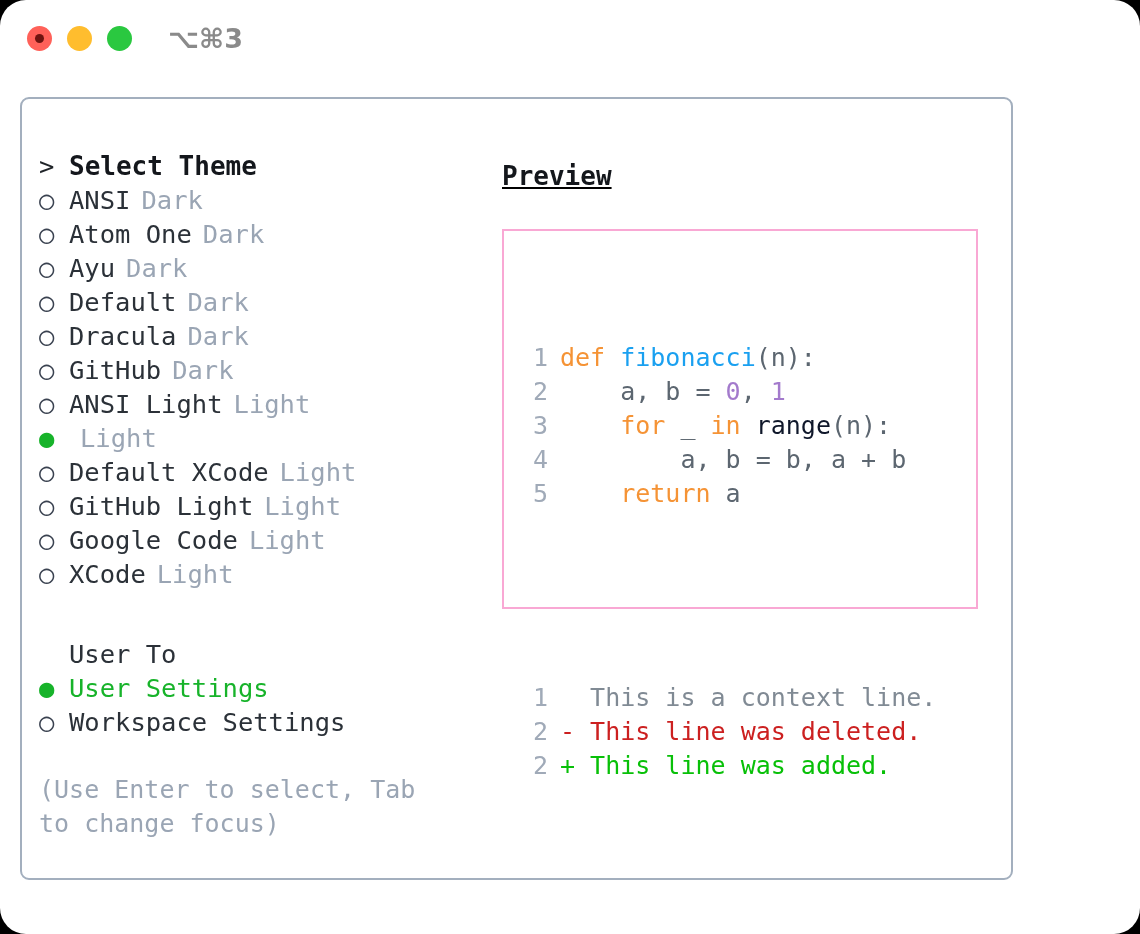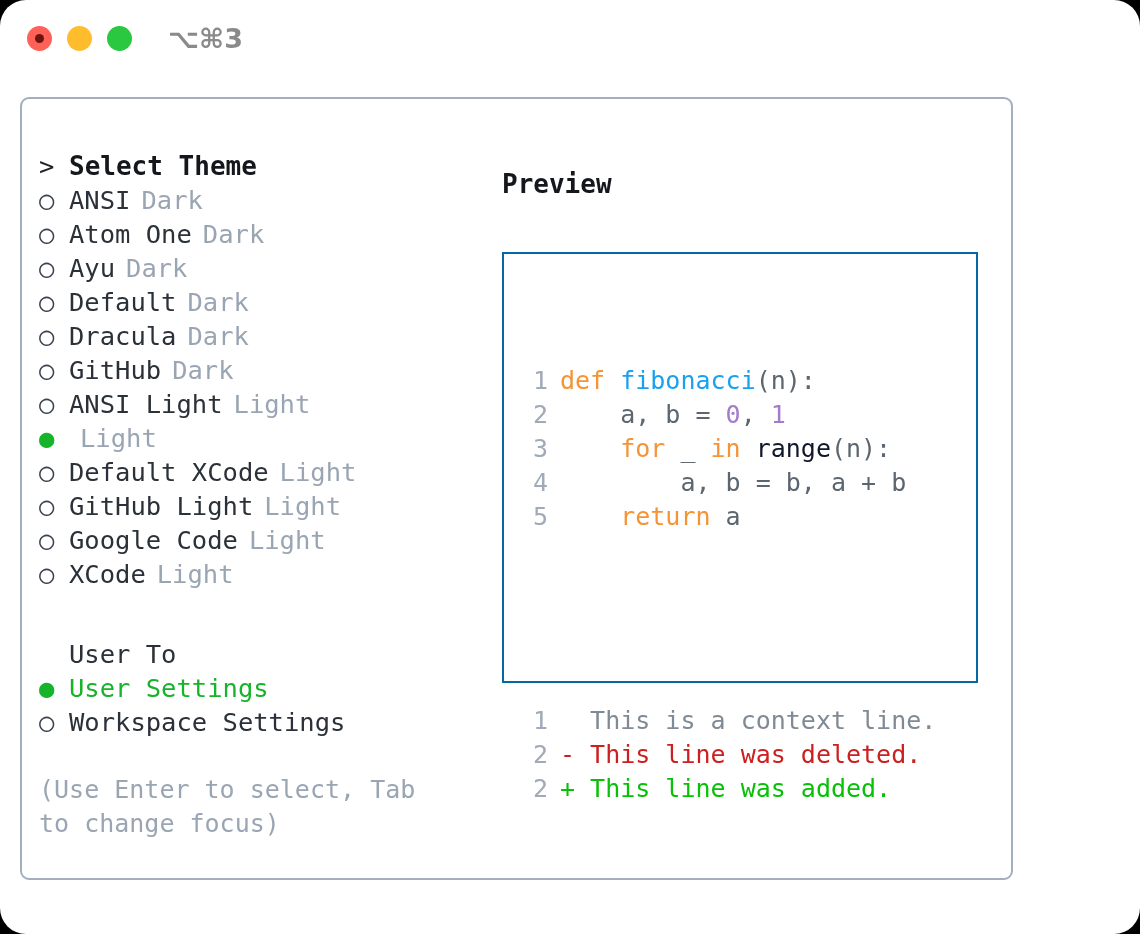--- a/index.html
+++ b/index.html
@@ -131,34 +131,35 @@
     font-size: 25px;
     line-height: 34px;
     color: #9aa5b4;
     width: 410px;
   }
 
   
   #right-col {
     position: absolute;
     left: 480px;
-    top: 68px;
+    top: 60px;
     width: 490px;
+    text-decoration: underline;
   }
   #preview-title {
     font-size: 26px;
     font-weight: bold;
     color: #14171c;
     line-height: 34px;
   }
   #preview-box {
-    margin-top: 51px;
+    margin-top: 36px;
     width: 476px;
-    height: 431px;
-    border: 2px solid #0369a1;
+    height: 380px;
+    border: 2px solid #f9a8d4;
     background: #ffffff;
     box-sizing: border-box;
     position: relative;
   }
   #code {
     position: absolute;
     left: 18px;
     top: 42px;
     font-size: 25px;
     line-height: 34px;

